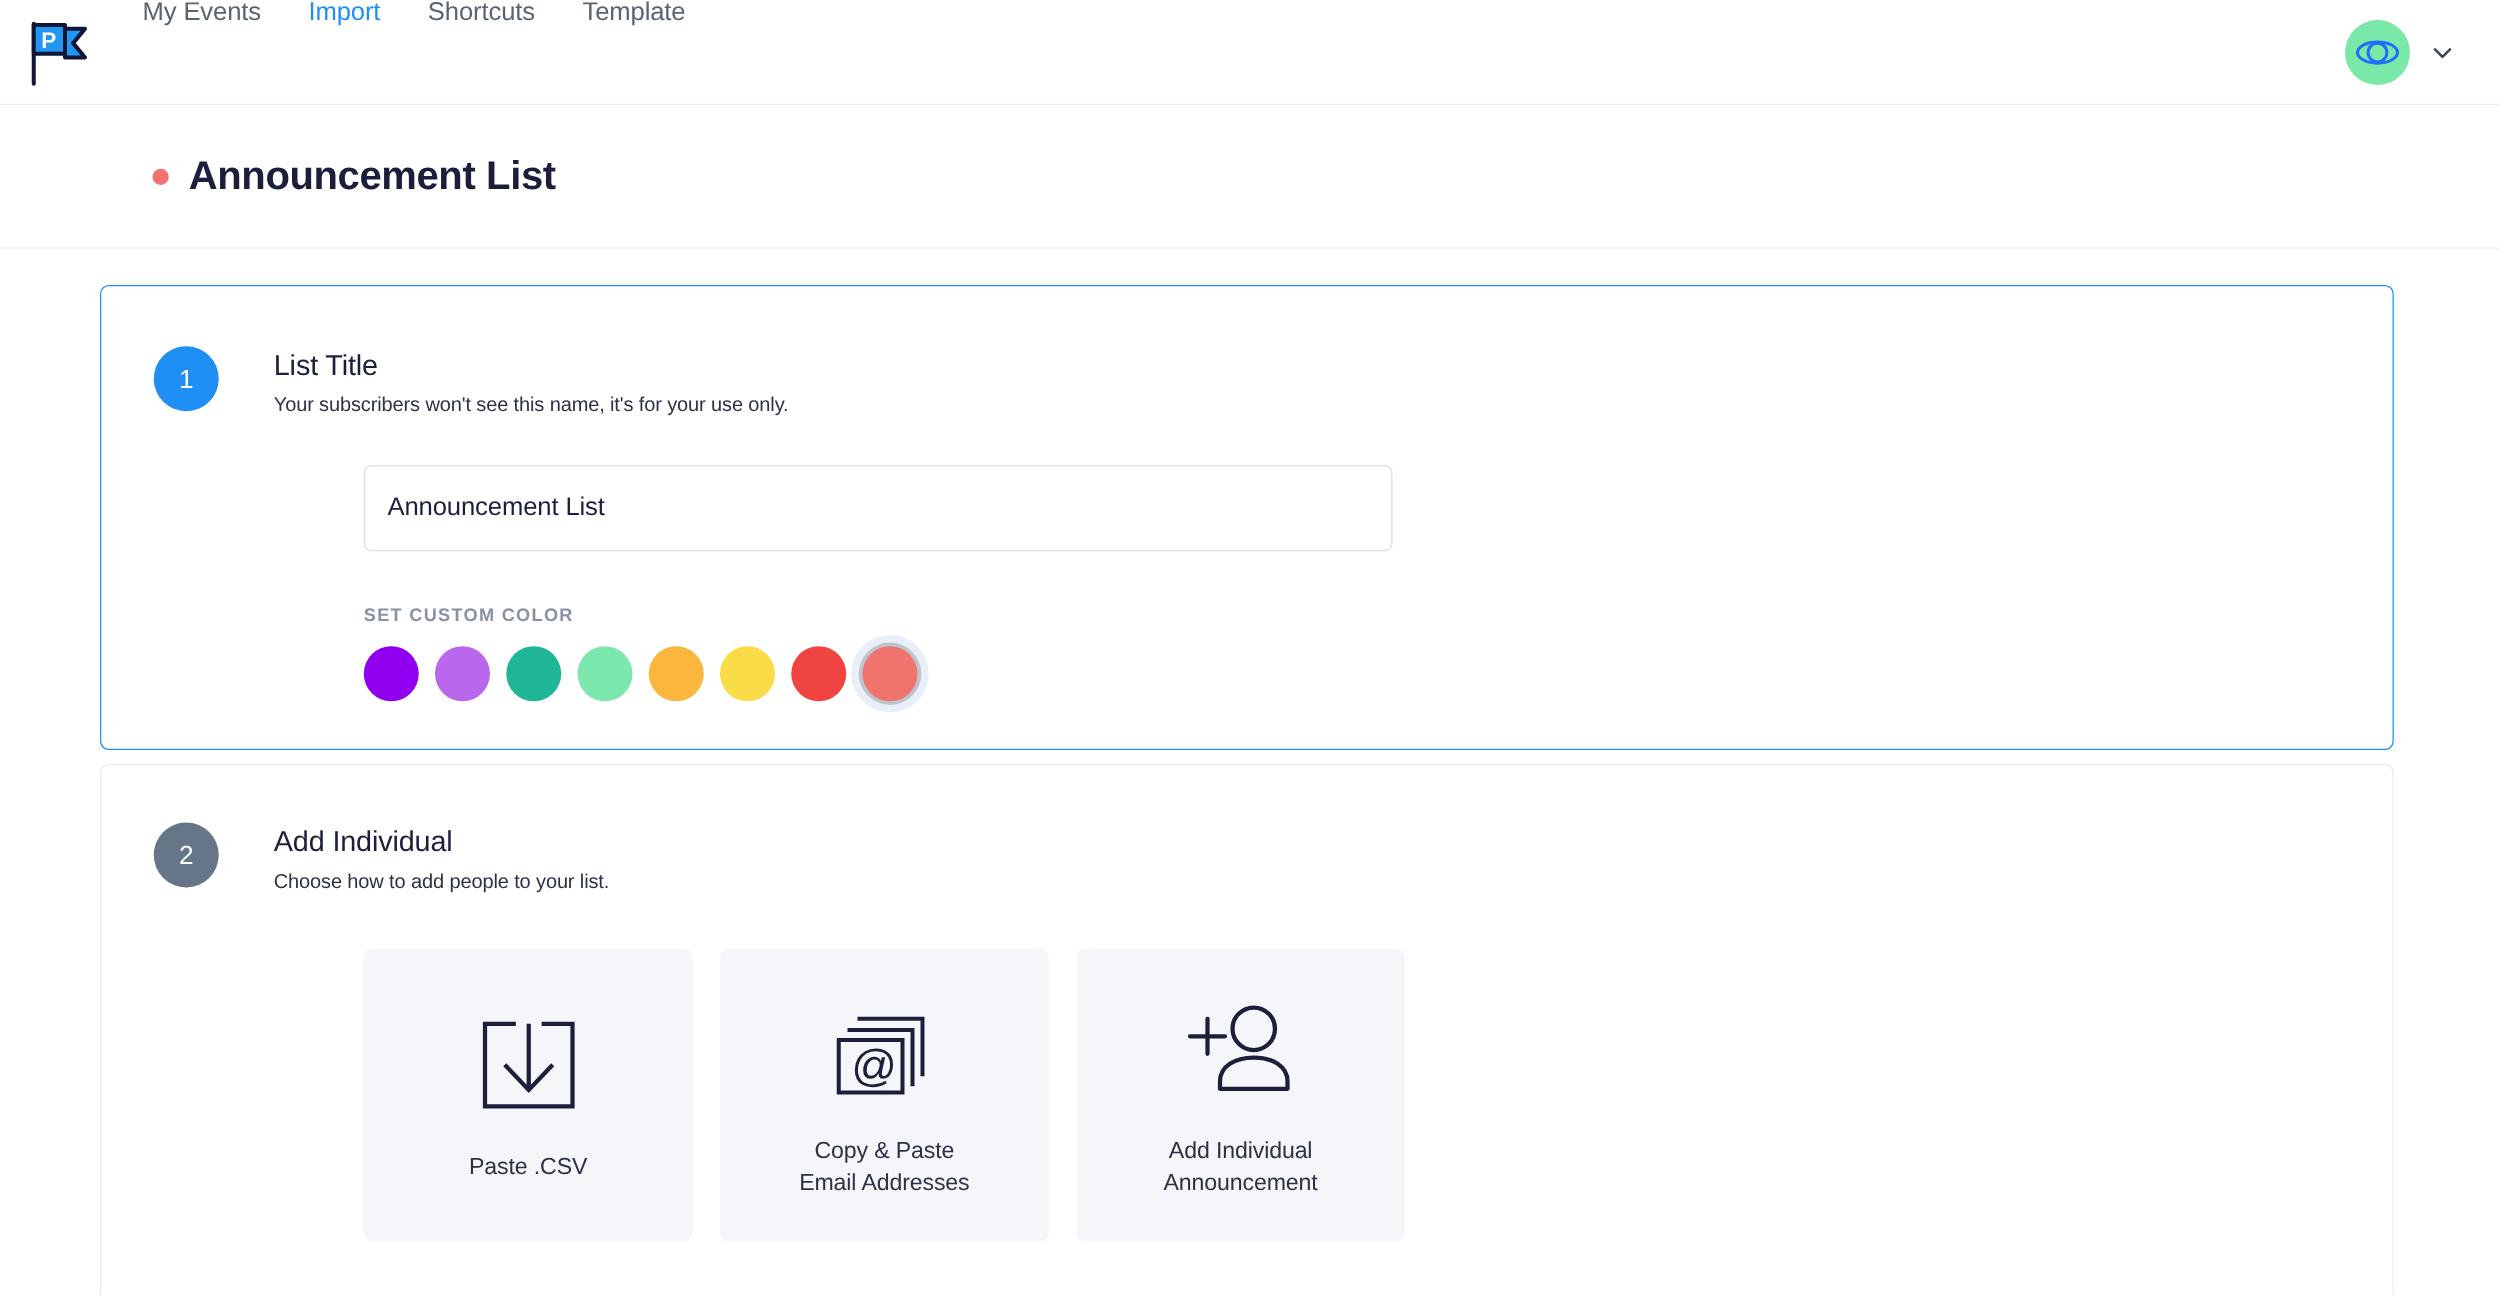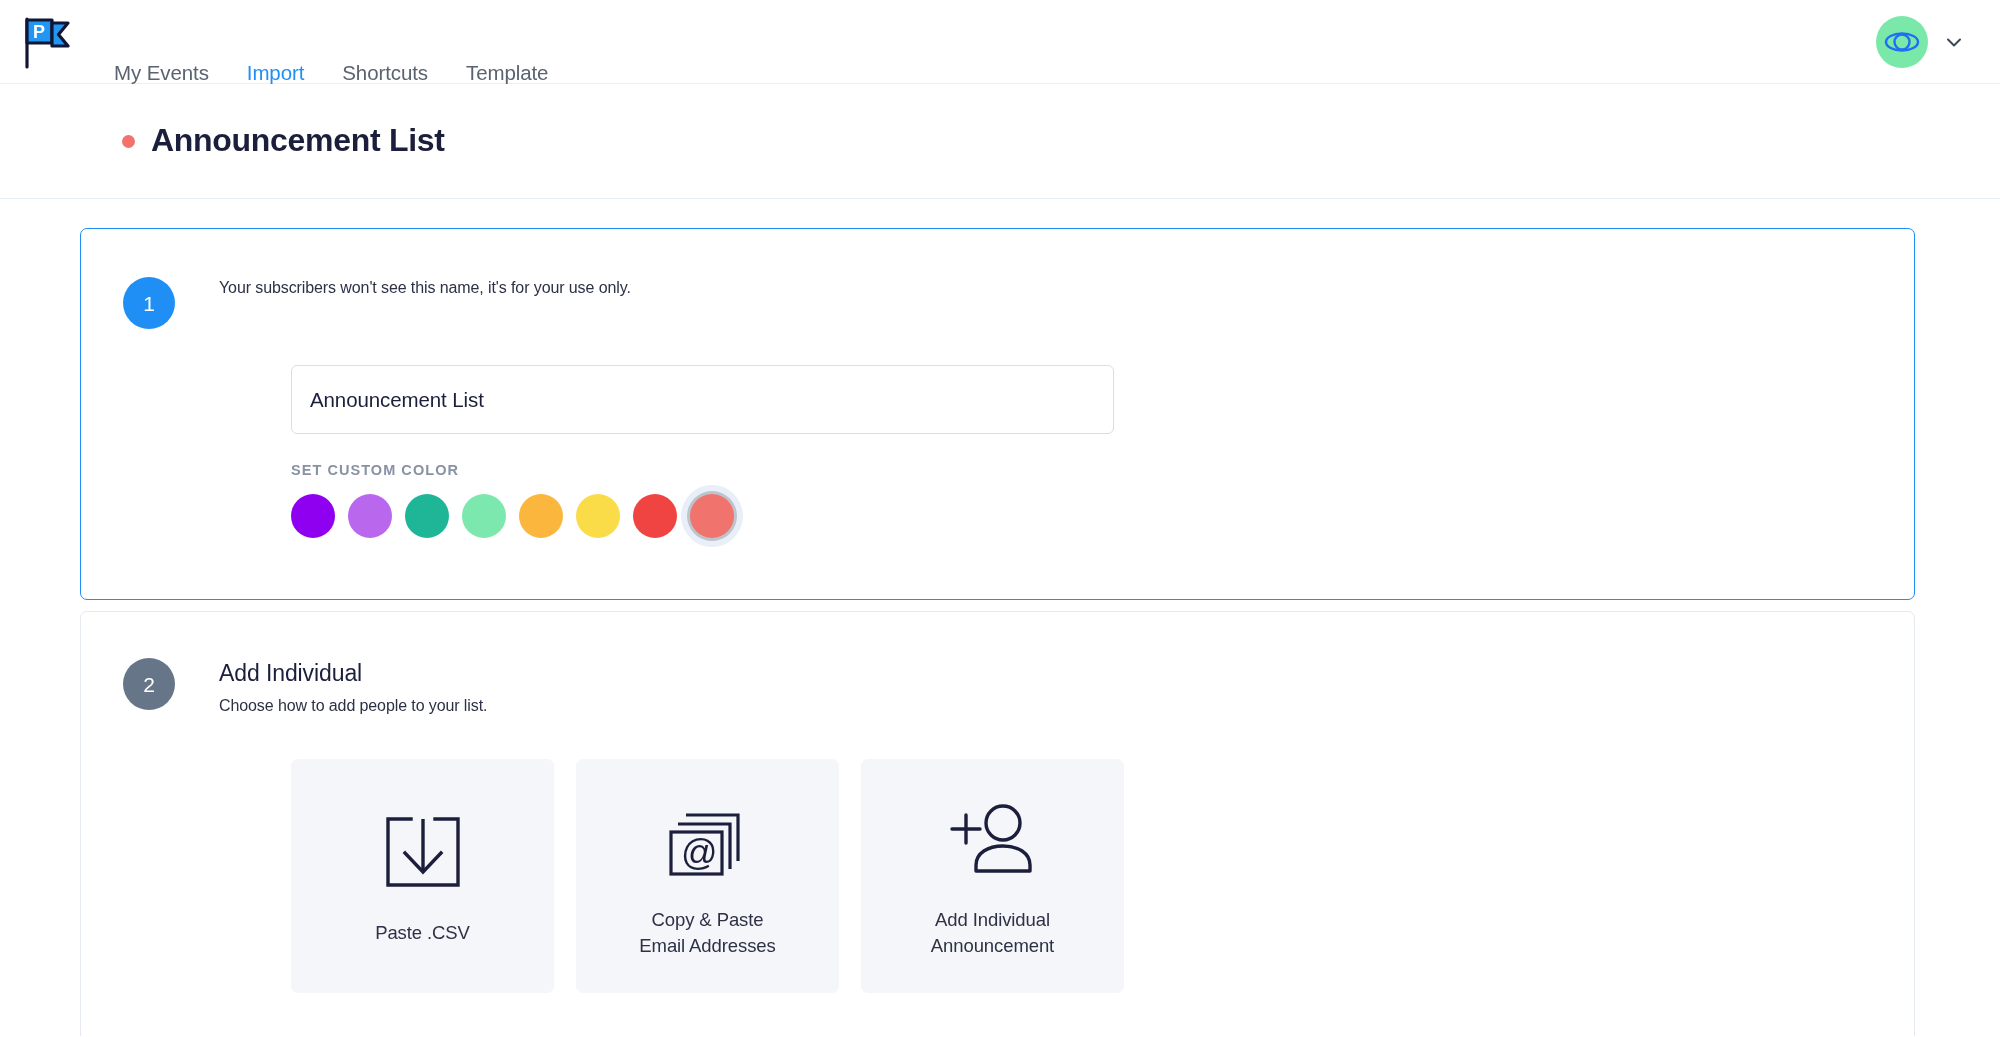--- a/index.html
+++ b/index.html
@@ -28,21 +28,21 @@
   .logo {
     width: 48px;
     height: 54px;
     flex: 0 0 auto;
     margin-right: 44px;
     display: block;
   }
 
   .navlinks {
     display: flex;
-    align-items: flex-end;
+    align-items: flex-start;
     gap: 38px;
     height: 100%;
   }
 
   .navlink {
     font-size: 20.5px;
     color: #5a6470;
     letter-spacing: -0.1px;
     line-height: 1;
     cursor: pointer;
@@ -174,21 +174,21 @@
     background: #ffffff;
     font-family: "Liberation Sans", sans-serif;
     font-size: 20.5px;
     color: #1b1f3b;
     padding: 0 18px;
     outline: none;
     letter-spacing: -0.1px;
   }
 
   .swatch-label {
-    margin-top: 28px;
+    margin-top: 44px;
     font-size: 14.5px;
     letter-spacing: 1.05px;
     color: #8892a4;
     font-weight: bold;
   }
 
   .swatches {
     margin-top: 16px;
     display: flex;
     align-items: center;
@@ -282,20 +282,21 @@
   <h1 class="page-title">Announcement List</h1>
 </div>
 
 <div class="content">
 
   <div class="card card-one active">
 
     <div class="step-row">
       <div class="step-badge blue" style="background: rgb(31, 143, 245);">1</div>
       <div class="step-text">
+        <div class="step-heading">List Title</div>
         <div class="step-sub">Your subscribers won't see this name, it's for your use only.</div>
       </div>
     </div>
 
     <div class="field-wrap">
       <input class="text-input" type="text" value="Announcement List" style="">
 
       <div class="swatch-label">SET CUSTOM COLOR</div>
 
       <div class="swatches">

